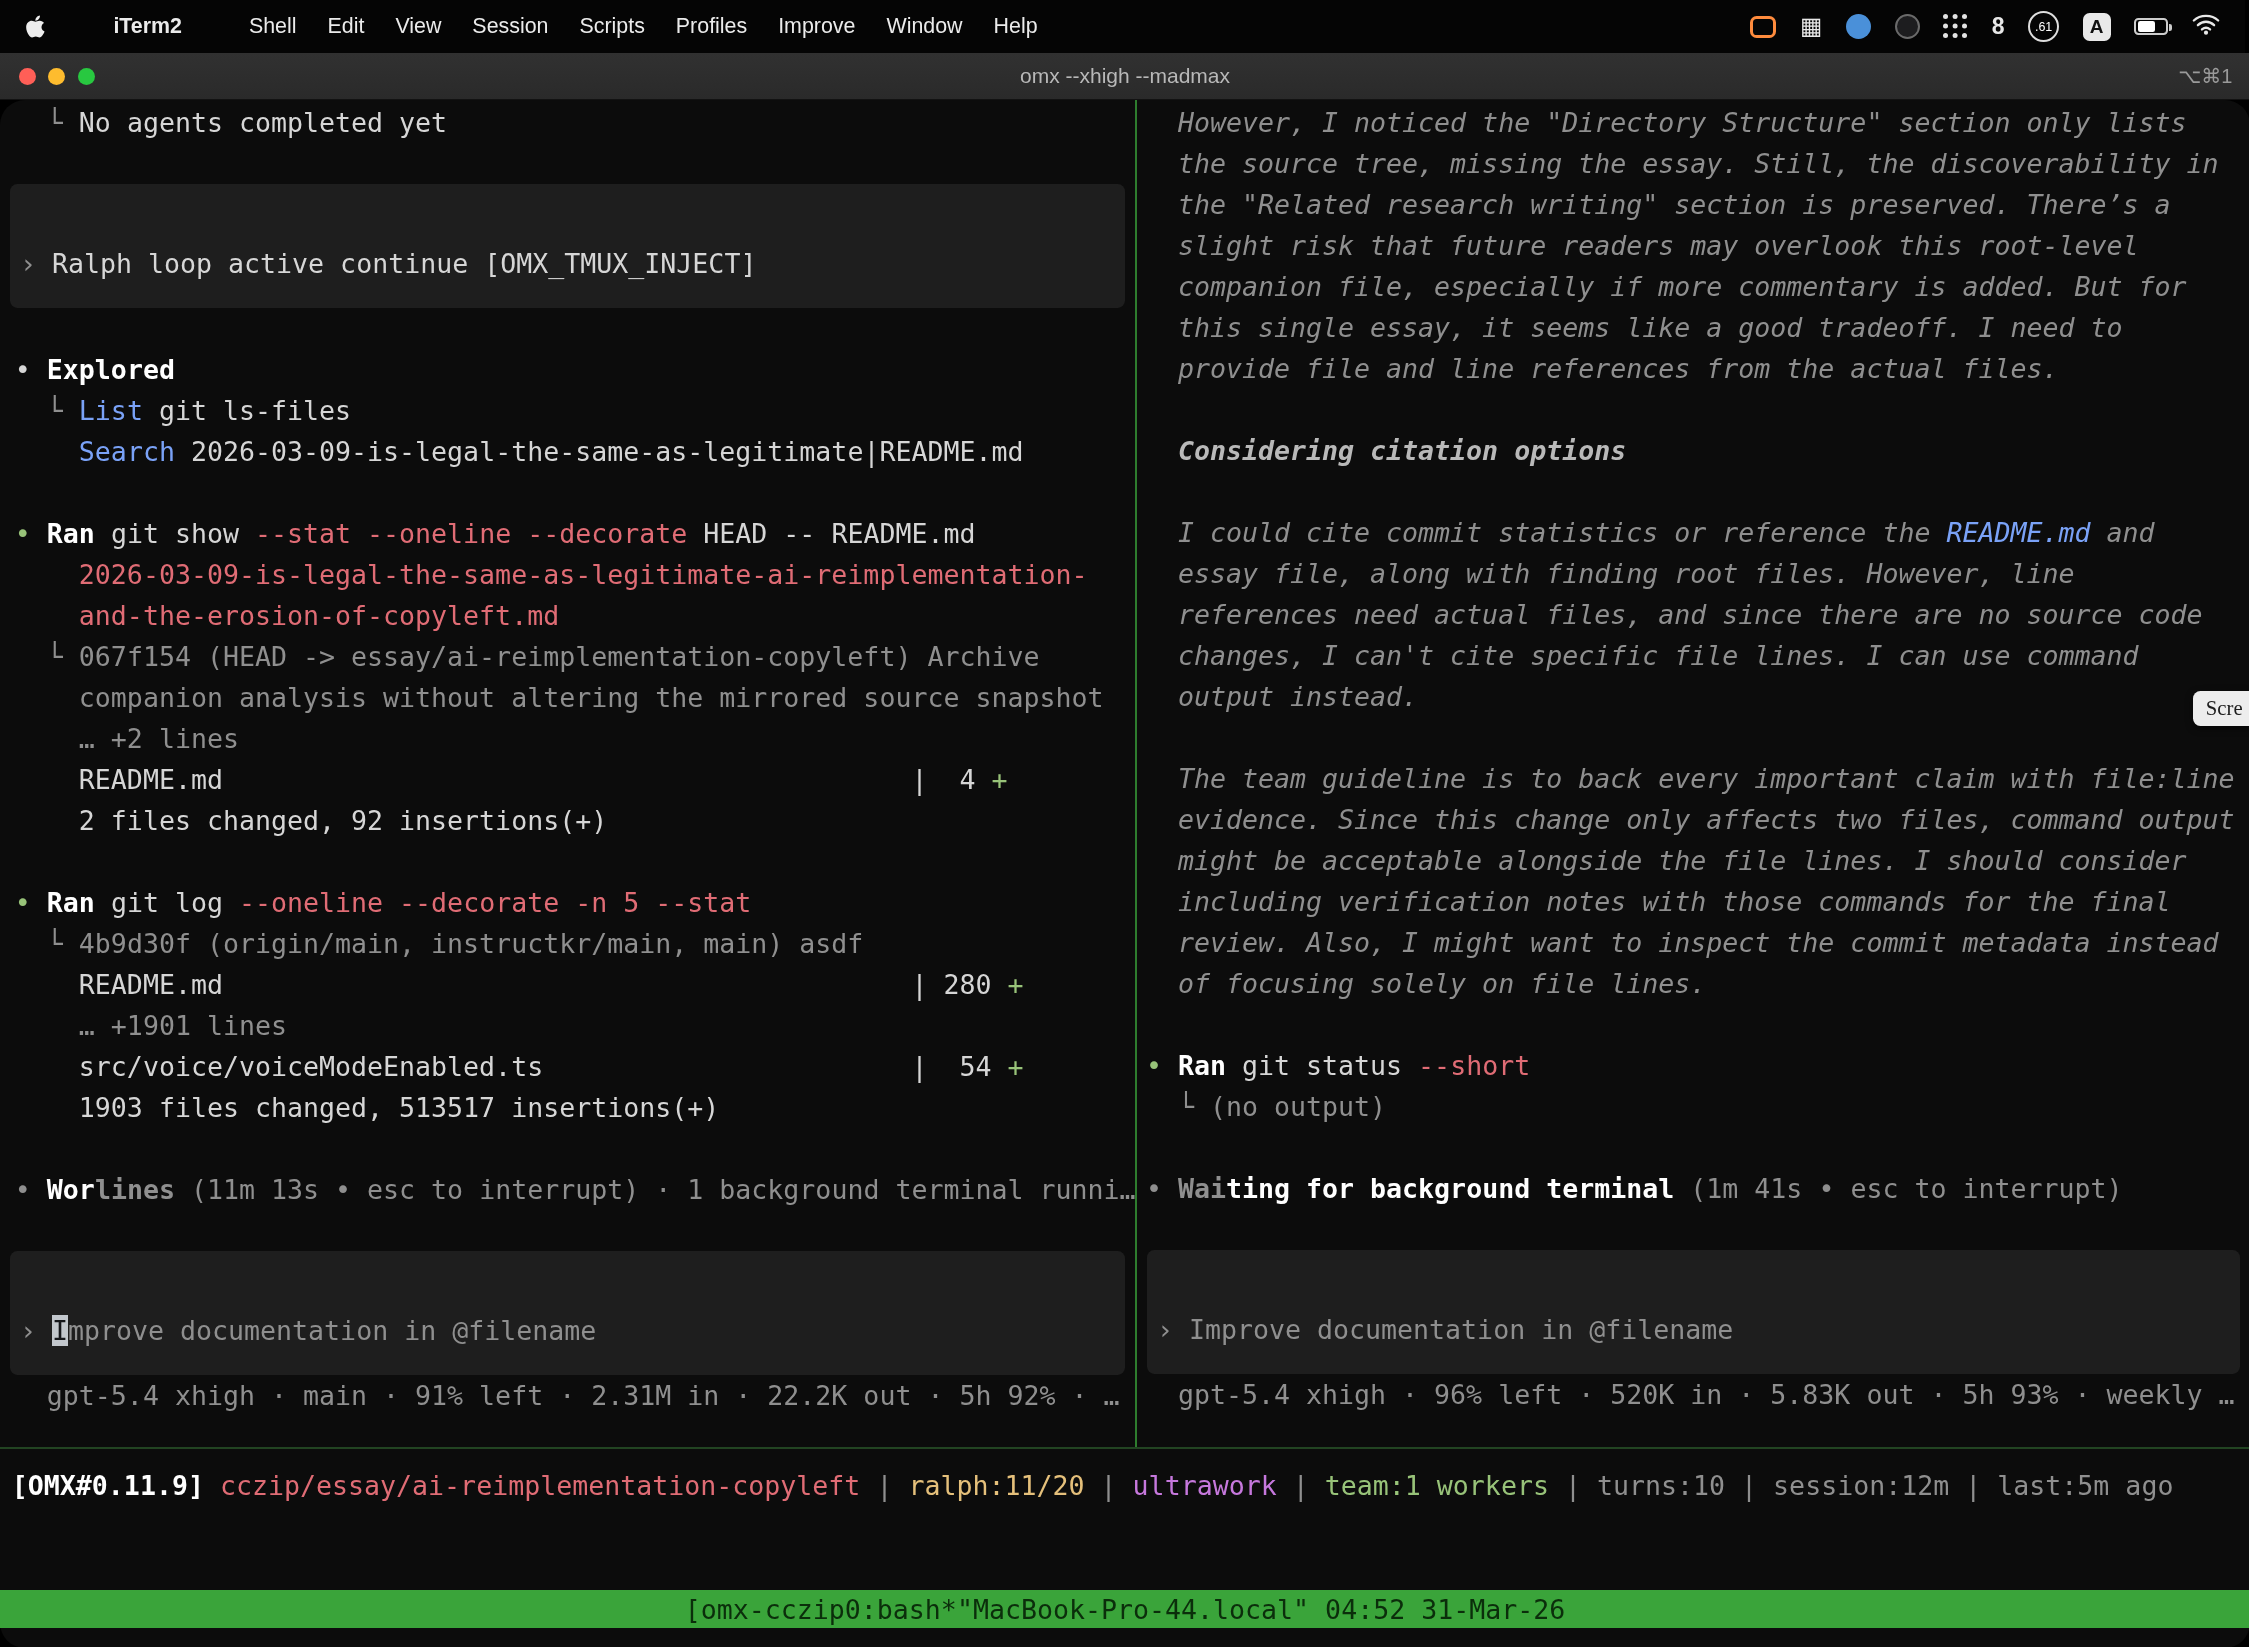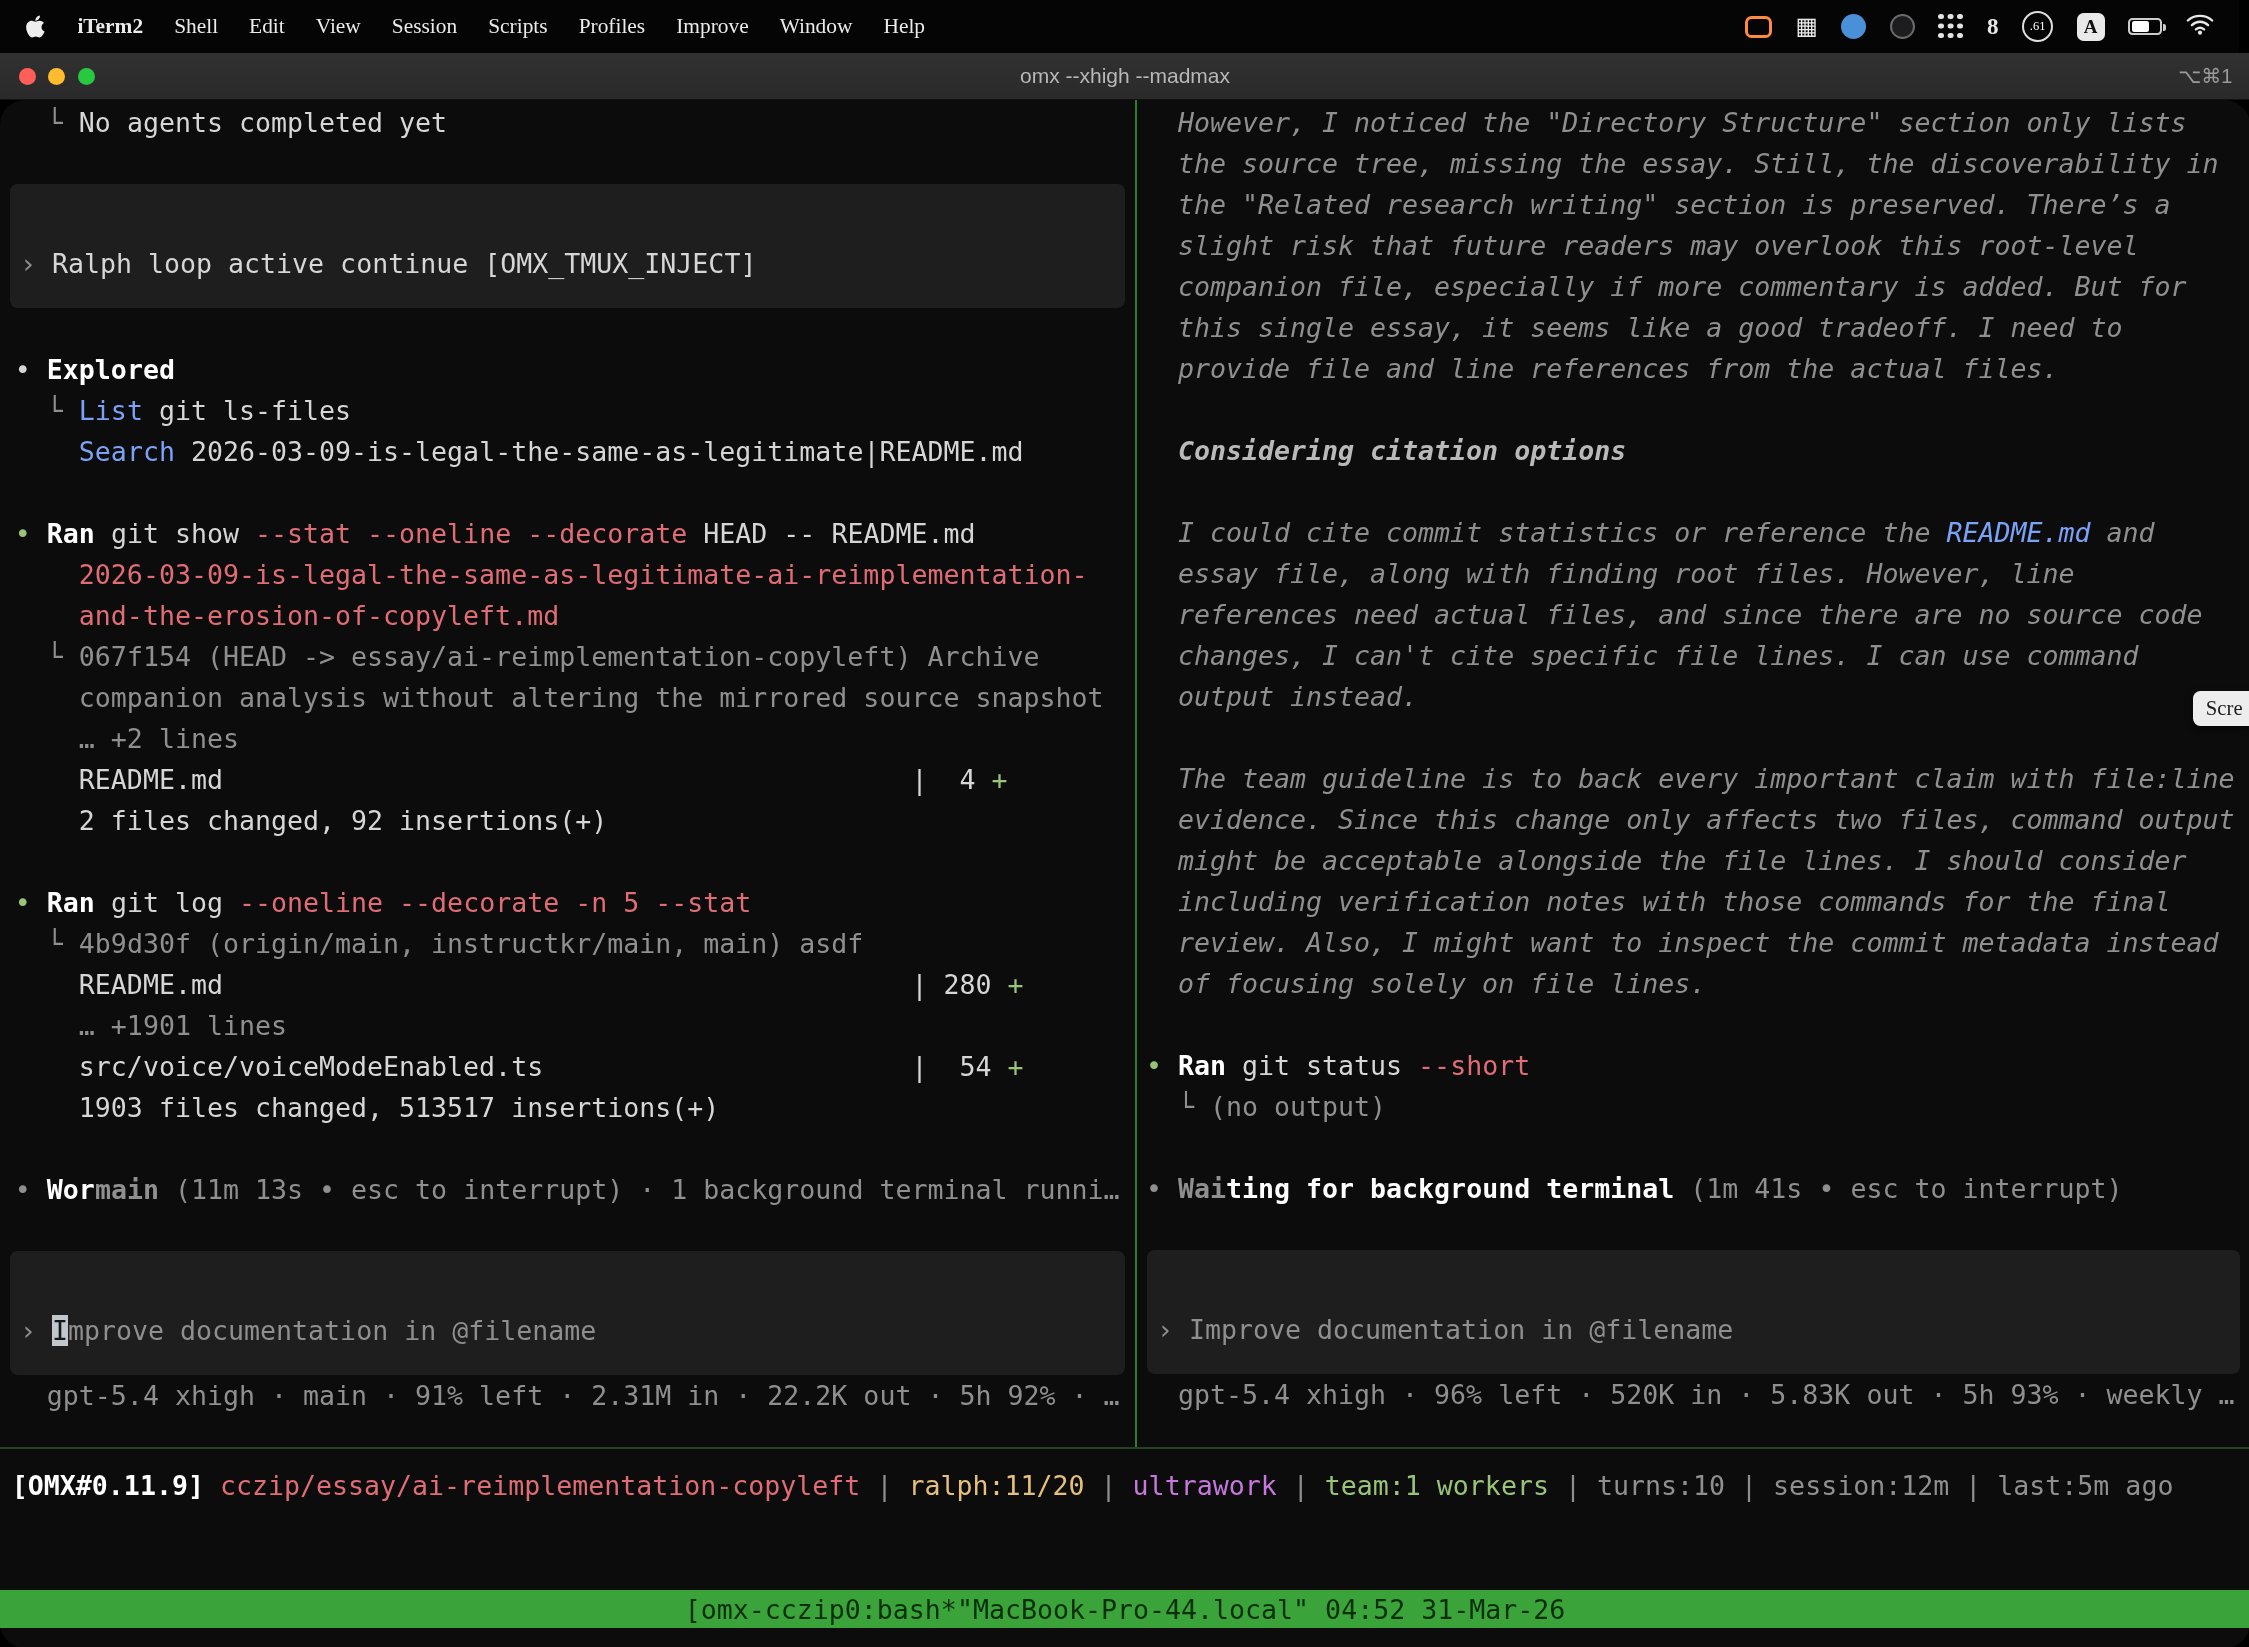--- a/index.html
+++ b/index.html
@@ -4,24 +4,24 @@
 <style>
   * { box-sizing: border-box; }
   html,body { margin:0; padding:0; }
   body {
     width:2250px; height:1648px; position:relative; overflow:hidden;
     background:#000; font-family:"DejaVu Sans Mono", monospace;
   }
 
   
   .menu-bar {
-    position:absolute; top:0; left:0; right:11px; height:53px;
+    position:absolute; top:0; left:0; right:5px; height:53px;
     background:#050505; display:flex; align-items:center;
-    padding:0 20.7px; font-family:Liberation Serif, serif;
-    font-size:21.4px; color:#ebebeb;
+    padding:0 20.7px; font-family:Liberation Sans, sans-serif;
+    font-size:21.4px; color:#ebebeb;gap:36px;
   }
   .apple-logo { width:22px; height:26.6px; margin:0 14.8px 0 4.4px; display:flex; align-items:center; }
   .apple-logo svg { width:20.7px; height:25px; fill:#ededed; }
   .menu-item { padding:0 15.5px; white-space:nowrap; }
   .menu-item.app { font-weight:bold; }
   .menu-spacer { flex:1; }
   .status-icons { display:flex; align-items:center; gap:23.6px; padding-right:4.4px; }
   .icon-rec { width:26.6px; height:22px; border:3.7px solid #ff8b3d; border-radius:6.6px; }
   .icon-grid { font-size:23.6px; color:#e8e8e8; line-height:1; }
   .icon-blue { width:25px; height:25px; border-radius:50%; background:#4a90d9; }
@@ -179,21 +179,21 @@
       <div class="tline"><span class="seg-white">    README.md</span><span class="seg-white">                                           |  4 </span><span class="seg-green">+</span></div>
       <div class="tline"><span class="seg-white">    2 files changed, 92 insertions(+)</span></div>
       <div class="tblank"></div>
       <div class="tline"><span class="seg-green">• </span><span class="seg-bright seg-bold">Ran</span><span class="seg-white"> git log </span><span class="seg-rose">--oneline --decorate -n 5 --stat</span></div>
       <div class="tline"><span class="seg-dim">  └ </span><span class="seg-dim">4b9d30f (origin/main, instructkr/main, main) asdf</span></div>
       <div class="tline"><span class="seg-white">    README.md</span><span class="seg-white">                                           | 280 </span><span class="seg-green">+</span></div>
       <div class="tline"><span class="seg-dim">    … +1901 lines</span></div>
       <div class="tline"><span class="seg-white">    src/voice/voiceModeEnabled.ts</span><span class="seg-white">                       |  54 </span><span class="seg-green">+</span></div>
       <div class="tline"><span class="seg-white">    1903 files changed, 513517 insertions(+)</span></div>
       <div class="tblank"></div>
-      <div class="tline"><span class="seg-dim">• </span><span class="seg-bright seg-bold">Wor</span><span class="seg-dim seg-bold">main</span><span class="seg-dim"> (11m 13s • esc to interrupt) · 1 background terminal runni…</span></div>
+      <div class="tline"><span class="seg-dim">• </span><span class="seg-bright seg-bold">Wor</span><span class="seg-dim seg-bold">lines</span><span class="seg-dim"> (11m 13s • esc to interrupt) · 1 background terminal runni…</span></div>
       <div class="tblank"></div>
       <div class="tpanel">
         <div class="tpanel-line"><span class="seg-dim">› </span><span class="seg-cursor">I</span><span class="seg-dim">mprove documentation in @filename</span></div>
       </div>
       <div class="tline"><span class="seg-dim">  gpt-5.4 xhigh · main · 91% left · 2.31M in · 22.2K out · 5h 92% · …</span></div>
     </div>
   <div class="vdivider"></div>
   <div class="pane pane-right">
       <div class="tline"><span class="seg-dim seg-italic">  However, I noticed the "Directory Structure" section only lists</span></div>
       <div class="tline"><span class="seg-dim seg-italic">  the source tree, missing the essay. Still, the discoverability in</span></div>

